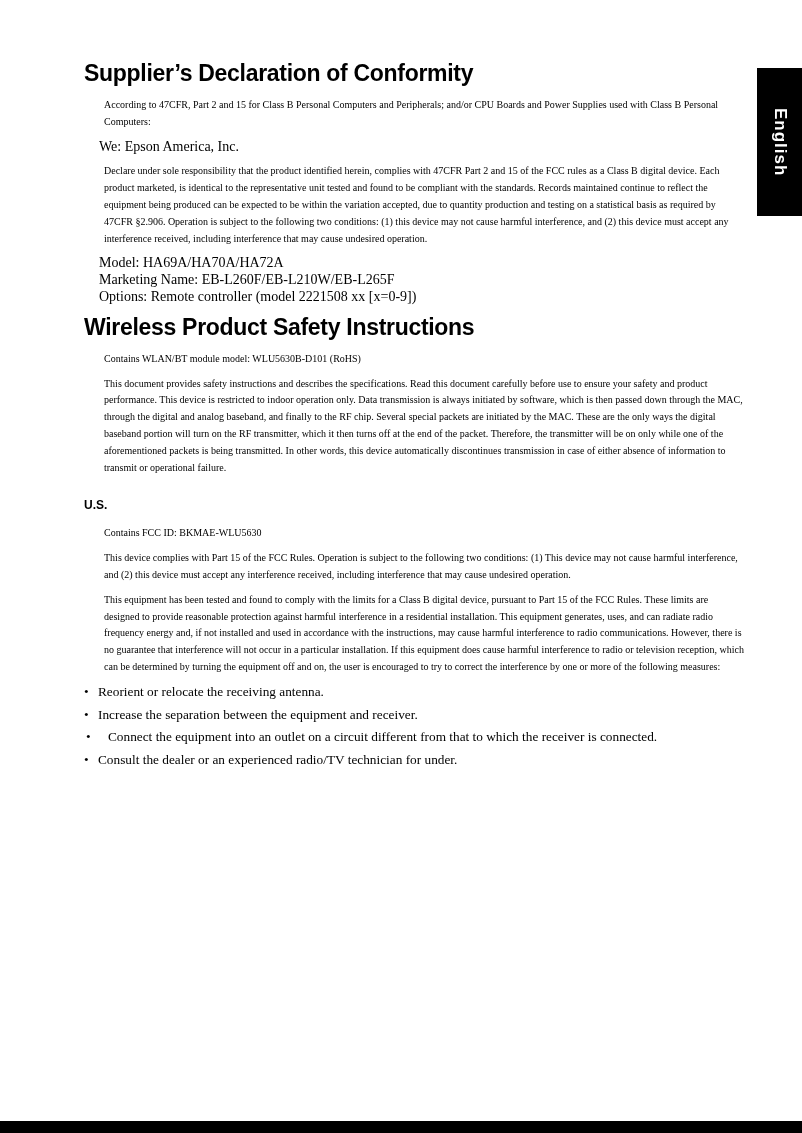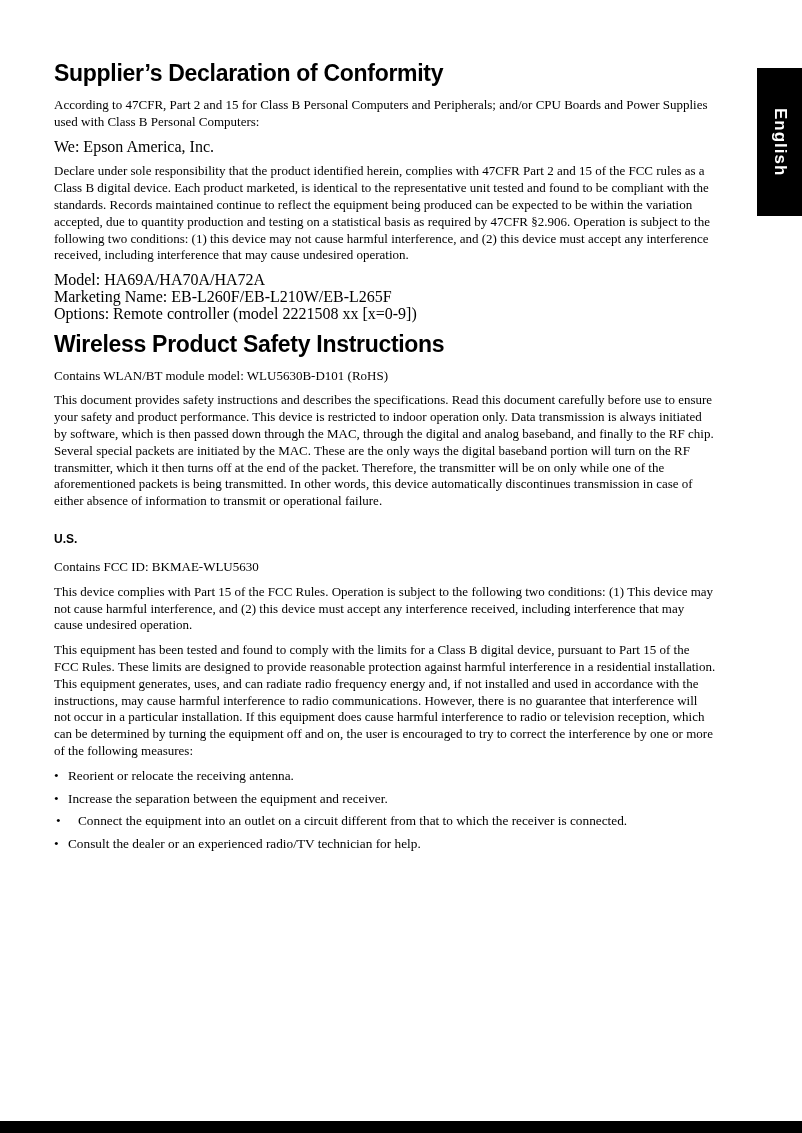--- a/index.html
+++ b/index.html
@@ -8,21 +8,21 @@
     position:relative;
     background:#ffffff;
     color:#000000;
     font-family:"Liberation Serif", serif;
     overflow:hidden;
   }
   .page { position:absolute; inset:0; background:#fff; }
 
   .content {
     position:absolute;
-    left:54px;
+    left:84px;
     top:60px;
     width:662px;
   }
 
   h1.section-title {
     font-family:"Liberation Sans", sans-serif;
     font-weight:700;
     font-size:23px;
     letter-spacing:-0.3px;
     margin-bottom:10px;
@@ -37,27 +37,29 @@
   }
   h3.section-title {
     font-family:"Liberation Sans", sans-serif;
     font-weight:700;
     font-size:12px;
     margin-top:22px;
     margin-bottom:13px;
   }
 
   p.body-par {
-    font-size:13px;
+    font-size:10px;
     line-height:16.8px;
     margin-bottom:8px;
+    margin-left:20px;
   }
   .line {
-    font-size:16px;
+    font-size:14px;
     line-height:16.8px;
+    margin-left:15px;
   }
   .line-group { margin-bottom:8px; }
 
   .trade-name-line {
     font-size:13.3px;
     line-height:16.8px;
   }
   .trade-name-condensed {
     display:inline-block;
     transform:scaleX(0.82);
@@ -159,21 +161,21 @@
       <div class="bullet-item">
         <span class="bullet-marker">•</span>
         <span class="bullet-text">Increase the separation between the equipment and receiver.</span>
       </div>
       <div class="bullet-item wide-gap">
         <span class="bullet-marker">•</span>
         <span class="bullet-text">Connect the equipment into an outlet on a circuit different from that to which the receiver is connected.</span>
       </div>
       <div class="bullet-item">
         <span class="bullet-marker">•</span>
-        <span class="bullet-text">Consult the dealer or an experienced radio/TV technician for help.</span>
+        <span class="bullet-text">Consult the dealer or an experienced radio/TV technician for under.</span>
       </div>
     </div>
 
   </div>
 
   <div class="bottom-bar"></div>
 
 </div>
 
 </body></html>

